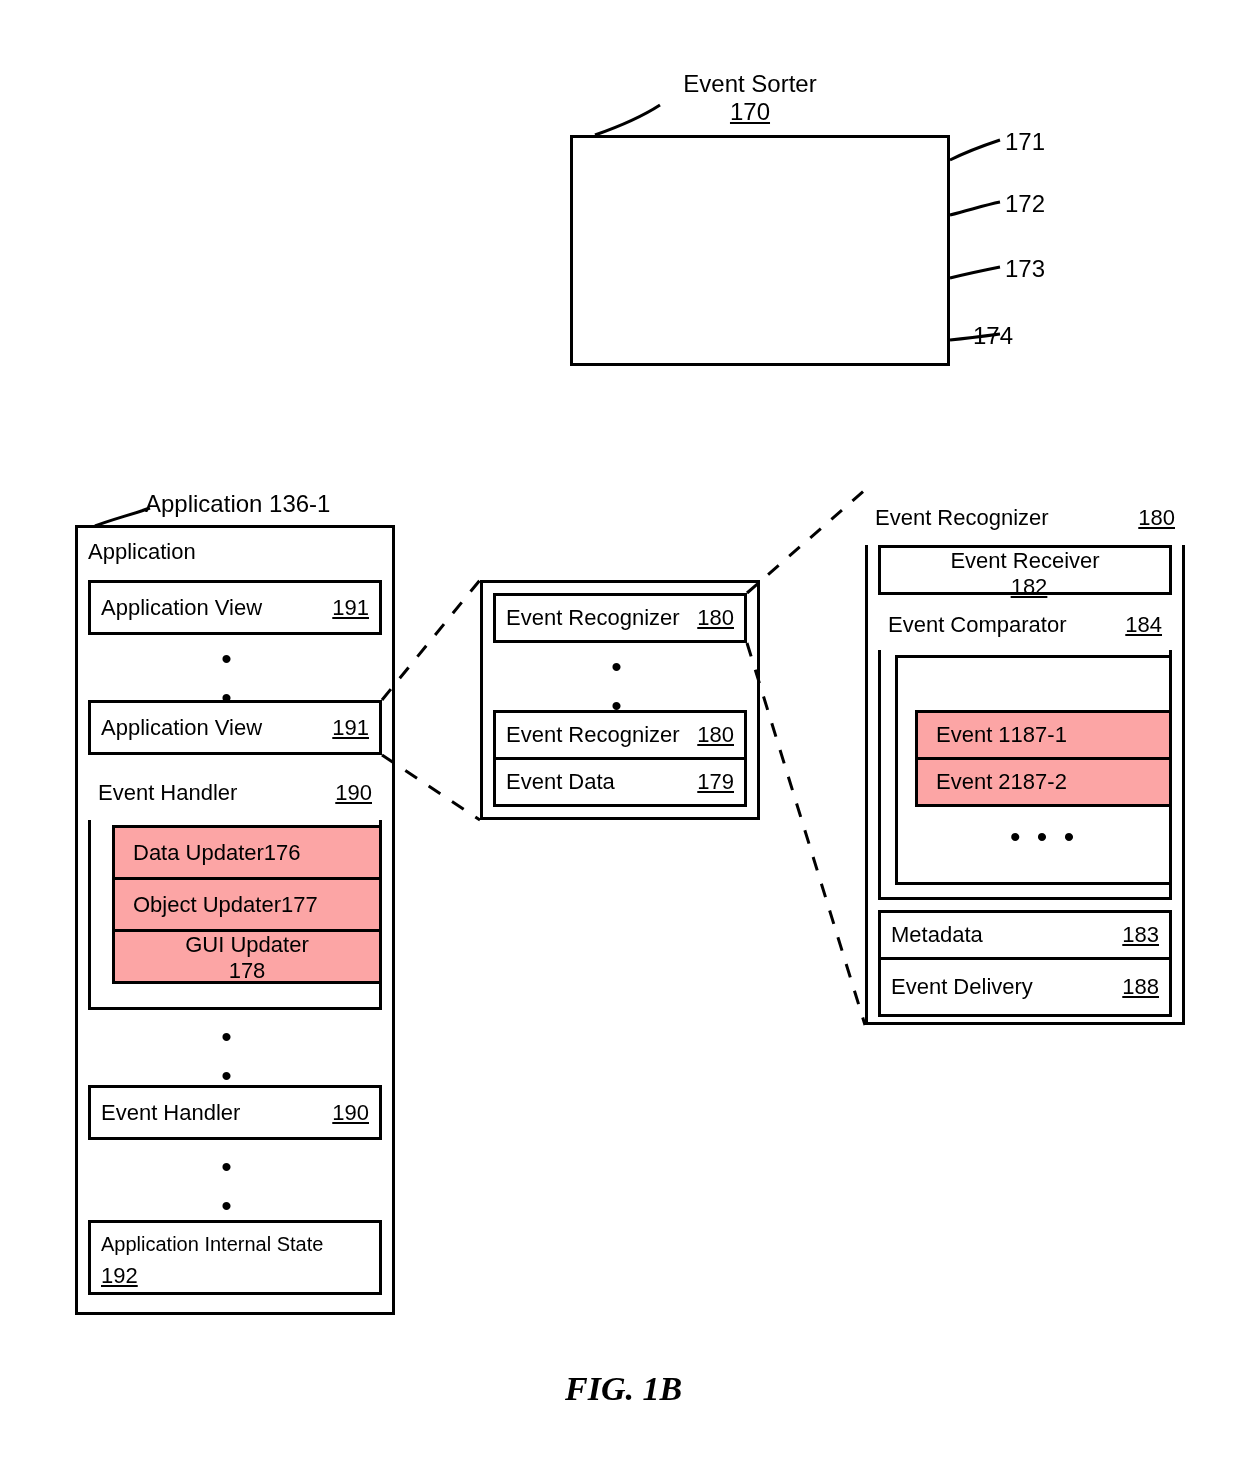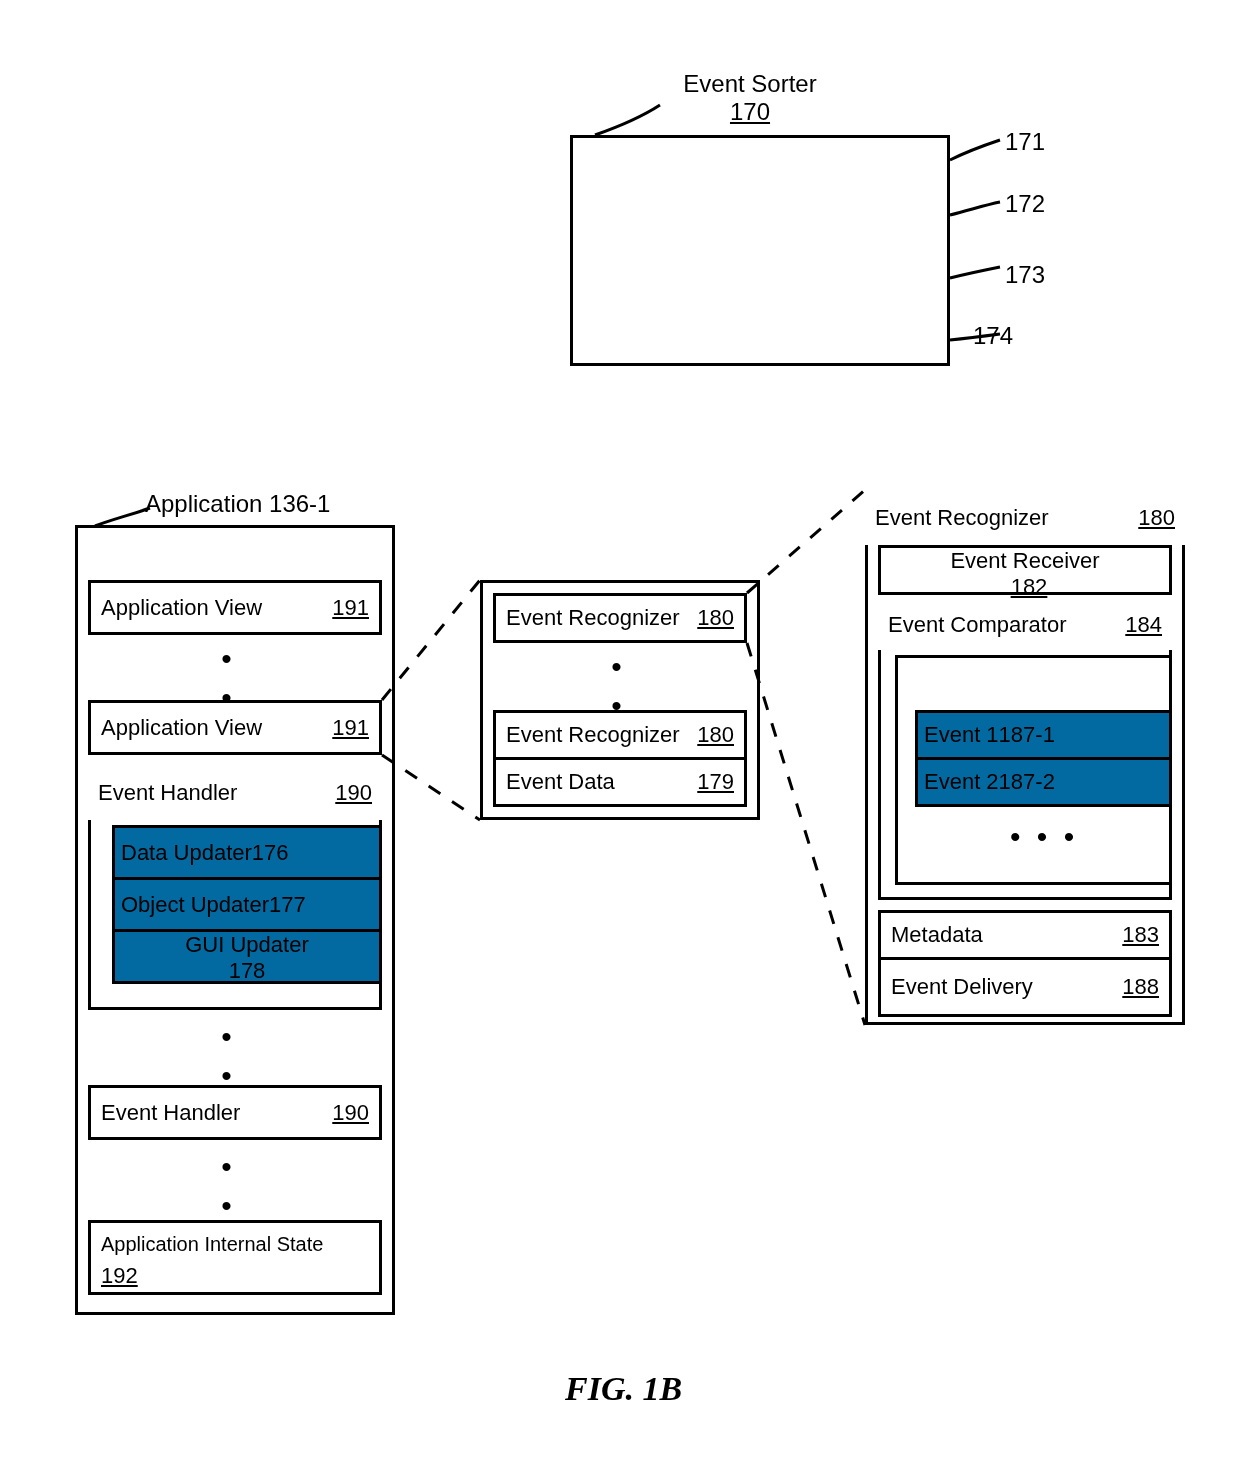--- a/index.html
+++ b/index.html
@@ -28,25 +28,25 @@
     display: flex;
     align-items: center;
     padding: 0 10px;
     font-size: 22px;
   }
   .row .label { flex: 1; }
   .row .ref { text-decoration: underline; font-size: 22px; margin-left: 8px; }
   .nested {
     position: absolute;
     border: 3px solid #000;
-    background: #0369a1;
+    background: #fca5a5;
     box-sizing: border-box;
     display: flex;
     align-items: center;
-    padding: 0 6px;
+    padding: 0 18px;
     font-size: 22px;
   }
   .dots-vert {
     position: absolute;
     font-size: 30px;
     letter-spacing: 6px;
     writing-mode: vertical-rl;
     text-orientation: upright;
     line-height: 0.4;
   }
@@ -105,20 +105,23 @@
     <span class="label">Event Dispatcher Module</span>
   </div>
 
   <div class="box" style="left:570px; top:135px; width:380px; height:231px;"></div>
 
   <div class="title-label" style="left:145px; top:490px; width:220px; text-align:left;">
     <span>Application 136-1</span>
   </div>
 
   <div class="box" style="left:75px; top:525px; width:320px; height:790px;"></div>
+  <div class="row" style="left:75px; top:525px; width:320px; height:50px; border-bottom:none;">
+    <span class="label">Application</span>
+  </div>
 
   <div class="row" style="left:88px; top:580px; width:294px; height:55px;">
     <span class="label">Application View</span>
     <span class="ref">191</span>
   </div>
   <div class="dots-vert" style="left:220px; top:642px;">•••</div>
 
   <div class="row" style="left:88px; top:700px; width:294px; height:55px;">
     <span class="label">Application View</span>
     <span class="ref">191</span>
@@ -201,21 +204,21 @@
     <span class="label">Metadata</span>
     <span class="ref">183</span>
   </div>
   <div class="row" style="left:878px; top:957px; width:294px; height:60px;">
     <span class="label">Event Delivery</span>
     <span class="ref">188</span>
   </div>
 
   <div class="callout" style="left:1005px; top:128px;">171</div>
   <div class="callout" style="left:1005px; top:190px;">172</div>
-  <div class="callout" style="left:1005px; top:261px;">173</div>
+  <div class="callout" style="left:1005px; top:255px;">173</div>
   <div class="callout" style="left:973px; top:322px;">174</div>
 
   <div class="fig-label" style="left:565px; top:1370px;">FIG. 1B</div>
 
   <svg class="overlay" viewBox="0 0 1240 1469">
 
     <g stroke="#000" stroke-width="3" fill="none">
       <path d="M950 160 C 970 150, 985 145, 1000 140"></path>
       <path d="M950 215 C 970 210, 985 205, 1000 202"></path>
       <path d="M950 278 C 970 273, 985 270, 1000 267"></path>

